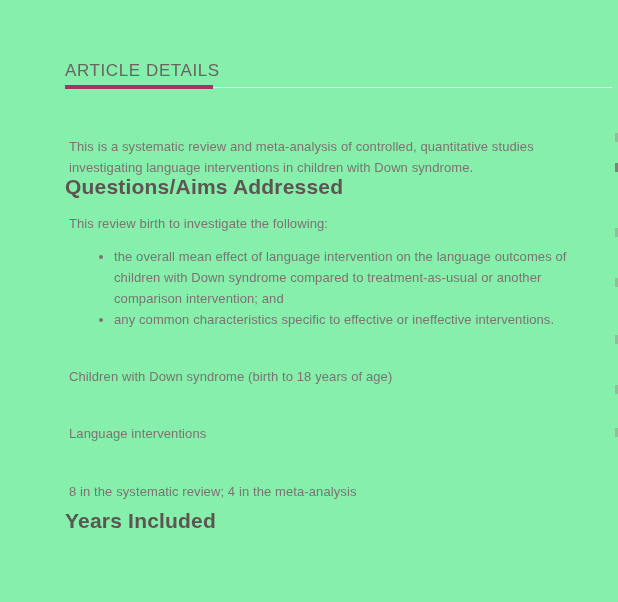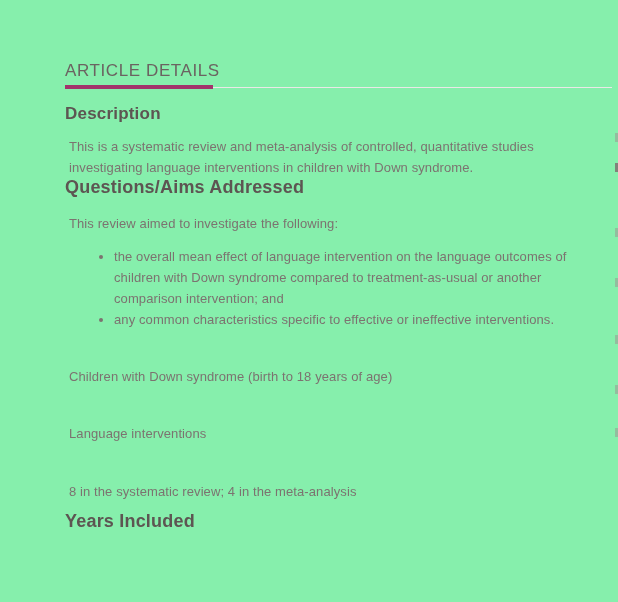--- a/index.html
+++ b/index.html
@@ -16,21 +16,21 @@
     font-size:17px;line-height:19px;
     letter-spacing:0.6px;
     font-weight:400;
     color:#6b6361;
   }
   .rule{left:65px;top:85px;width:547px;height:4px;}
   .rule-line{position:absolute;top:2px;left:0;width:547px;height:1px;background:#eae8e6;}
   .rule-accent{position:absolute;top:0;left:0;width:148px;height:4px;background:#a2336b;}
   h3.sec{
     margin:0;
-    font-size:18px;line-height:20px;
+    font-size:21px;line-height:20px;
     font-weight:700;
     letter-spacing:0.2px;
     color:#5d5552;
   }
   h3.sec.h-sm{font-size:17px;}
   .body{
     margin:4px;
     font-size:13px;line-height:21px;
     color:#7c7370;
     letter-spacing:0.1px;
@@ -55,25 +55,24 @@
 
 <div class="page">
 
   <div class="abs page-title">ARTICLE DETAILS</div>
 
   <div class="abs rule">
     <span class="rule-line"></span>
     <span class="rule-accent"></span>
   </div>
 
-  <h3 class="abs sec h-sm" style="left:65px;top:104px;">Description</h3>
   <p class="abs body w1" style="left:65px;top:132px;">This is a systematic review and meta-analysis of controlled, quantitative studies investigating language interventions in children with Down syndrome.</p>
 
   <h3 class="abs sec" style="left:65px;top:177px;">Questions/Aims Addressed</h3>
-  <p class="abs body w2" style="left:65px;top:209px;">This review aimed to investigate the following:</p>
+  <p class="abs body w2" style="left:65px;top:209px;">This review birth to investigate the following:</p>
   <ul class="abs body bullets" style="left:65px;top:230px;">
     <li>the overall mean effect of language intervention on the language outcomes of children with Down syndrome compared to treatment-as-usual or another comparison intervention; and</li>
     <li>any common characteristics specific to effective or ineffective interventions.</li>
   </ul>
 
   <p class="abs body w2" style="left:65px;top:362px;">Children with Down syndrome (birth to 18 years of age)</p>
 
   <p class="abs body w2" style="left:65px;top:419px;">Language interventions</p>
 
   <p class="abs body w2" style="left:65px;top:477px;">8 in the systematic review; 4 in the meta-analysis</p>

